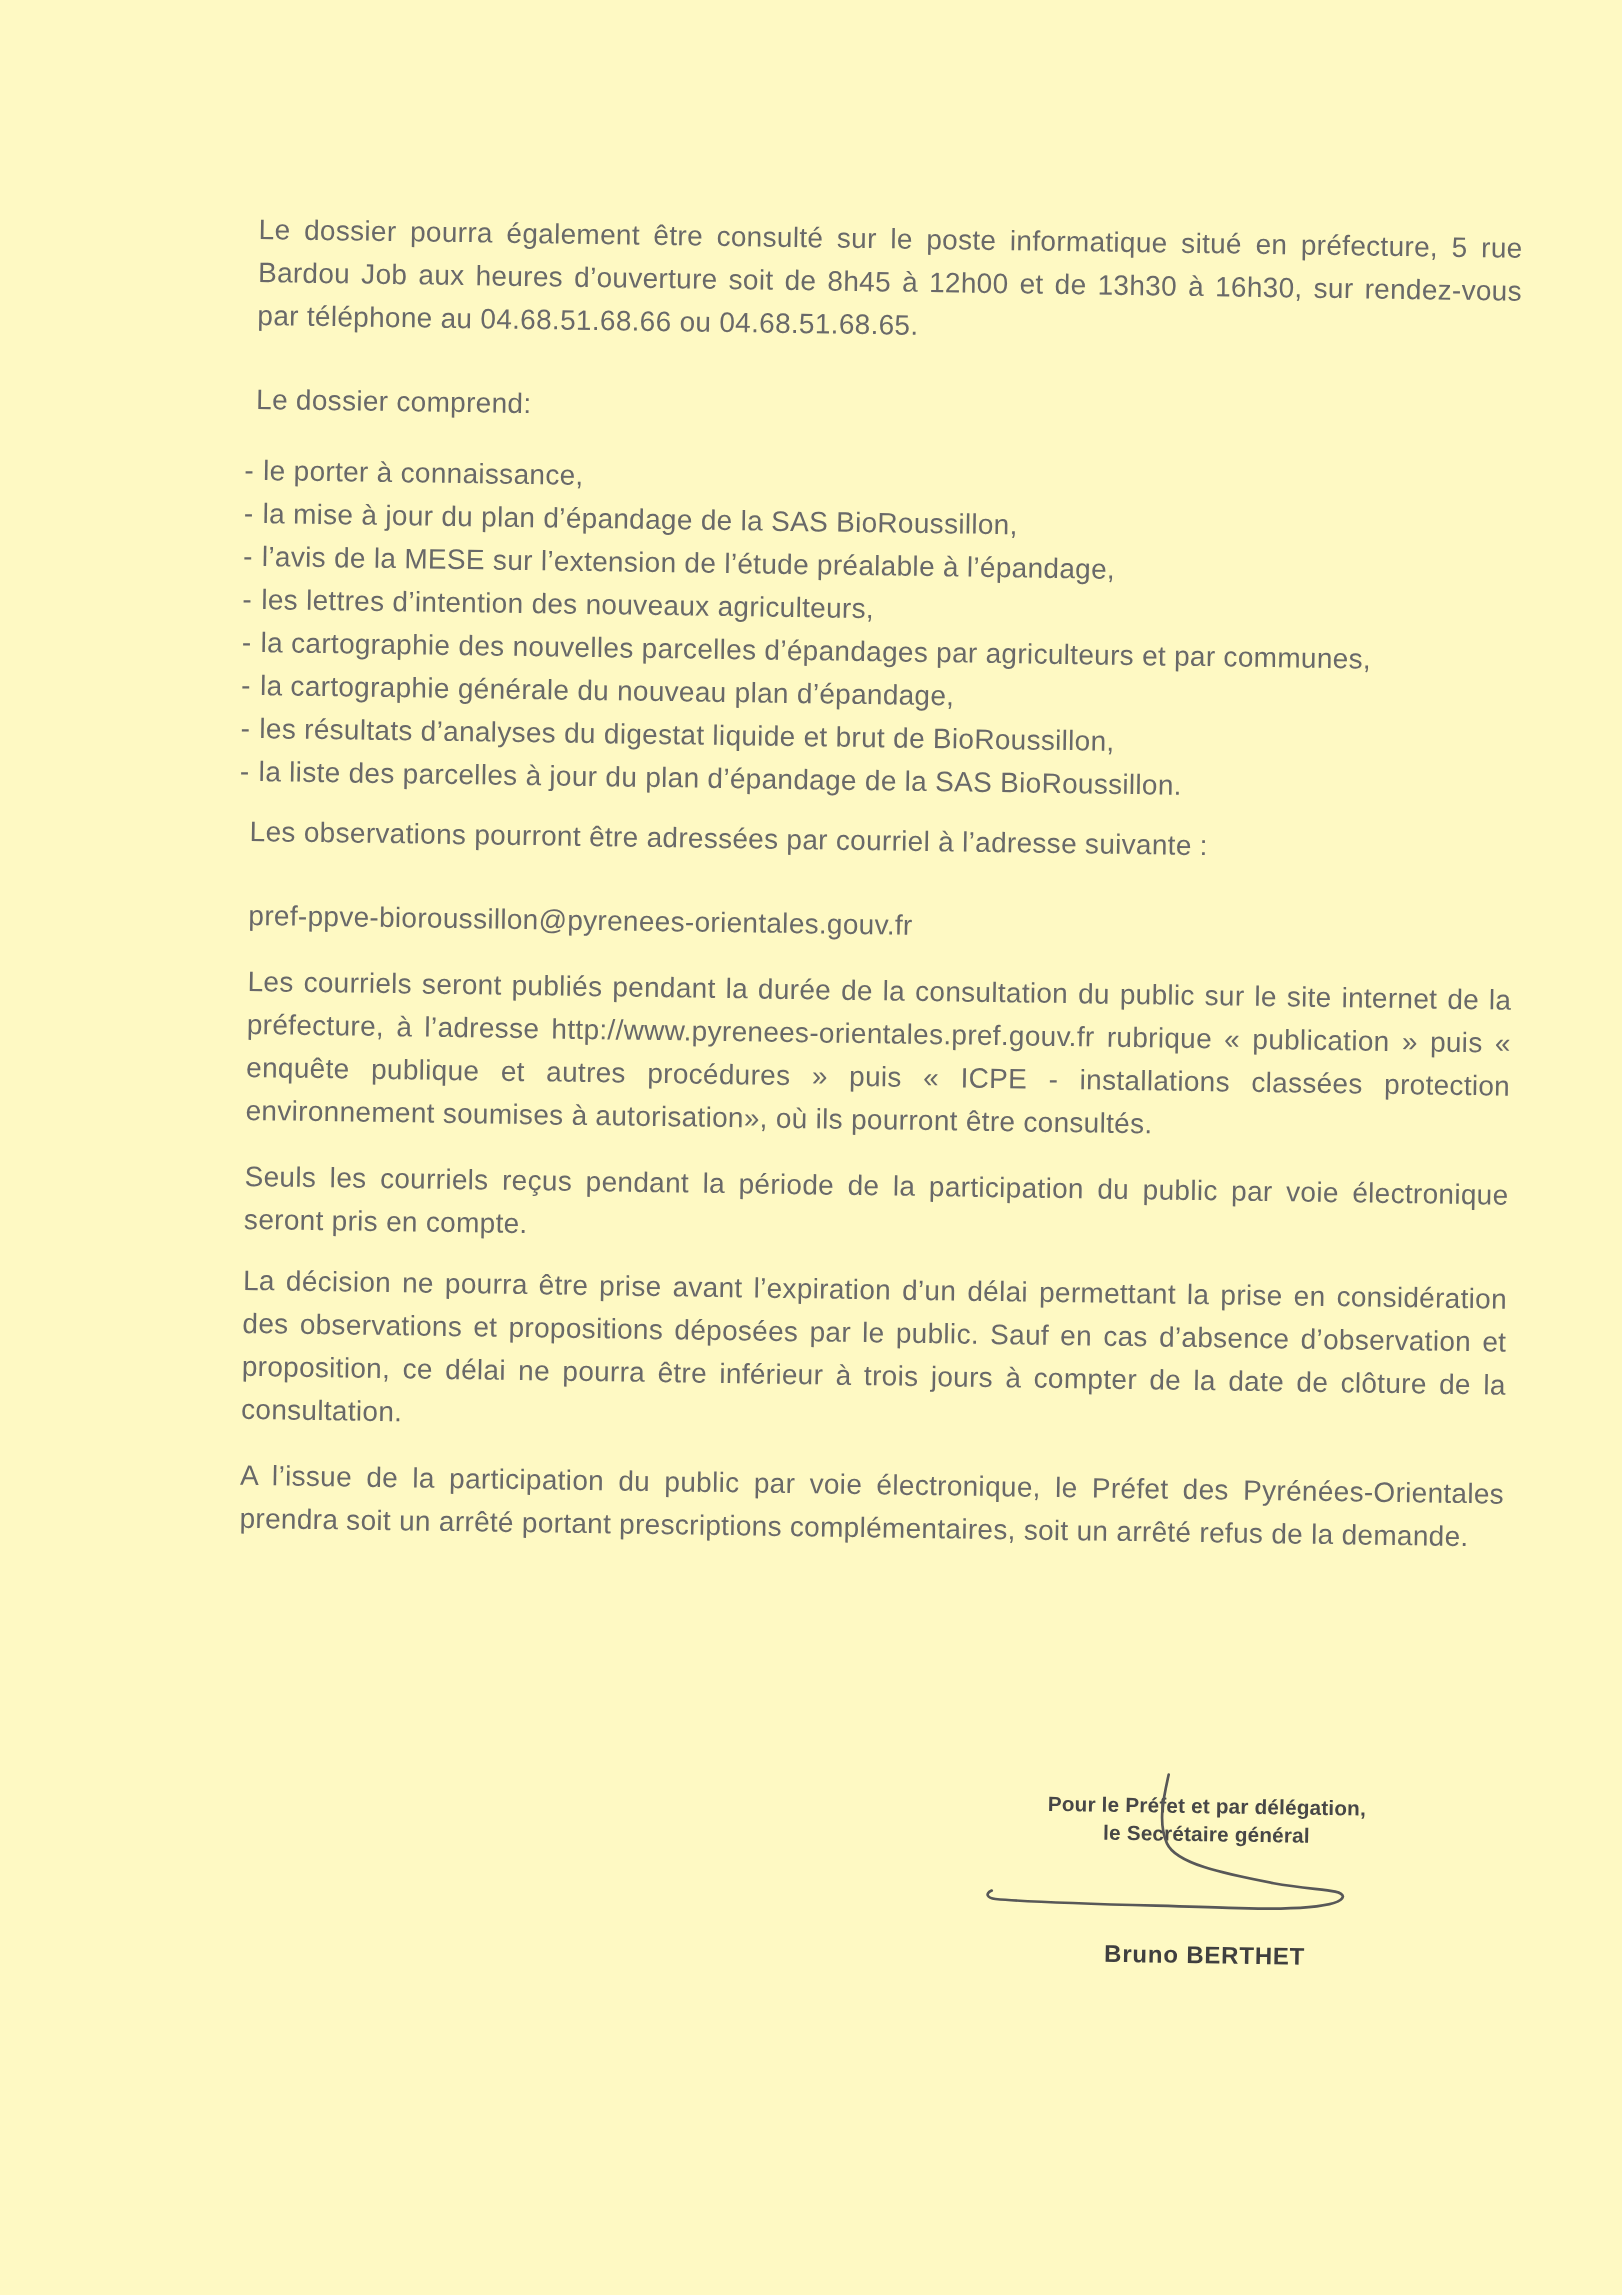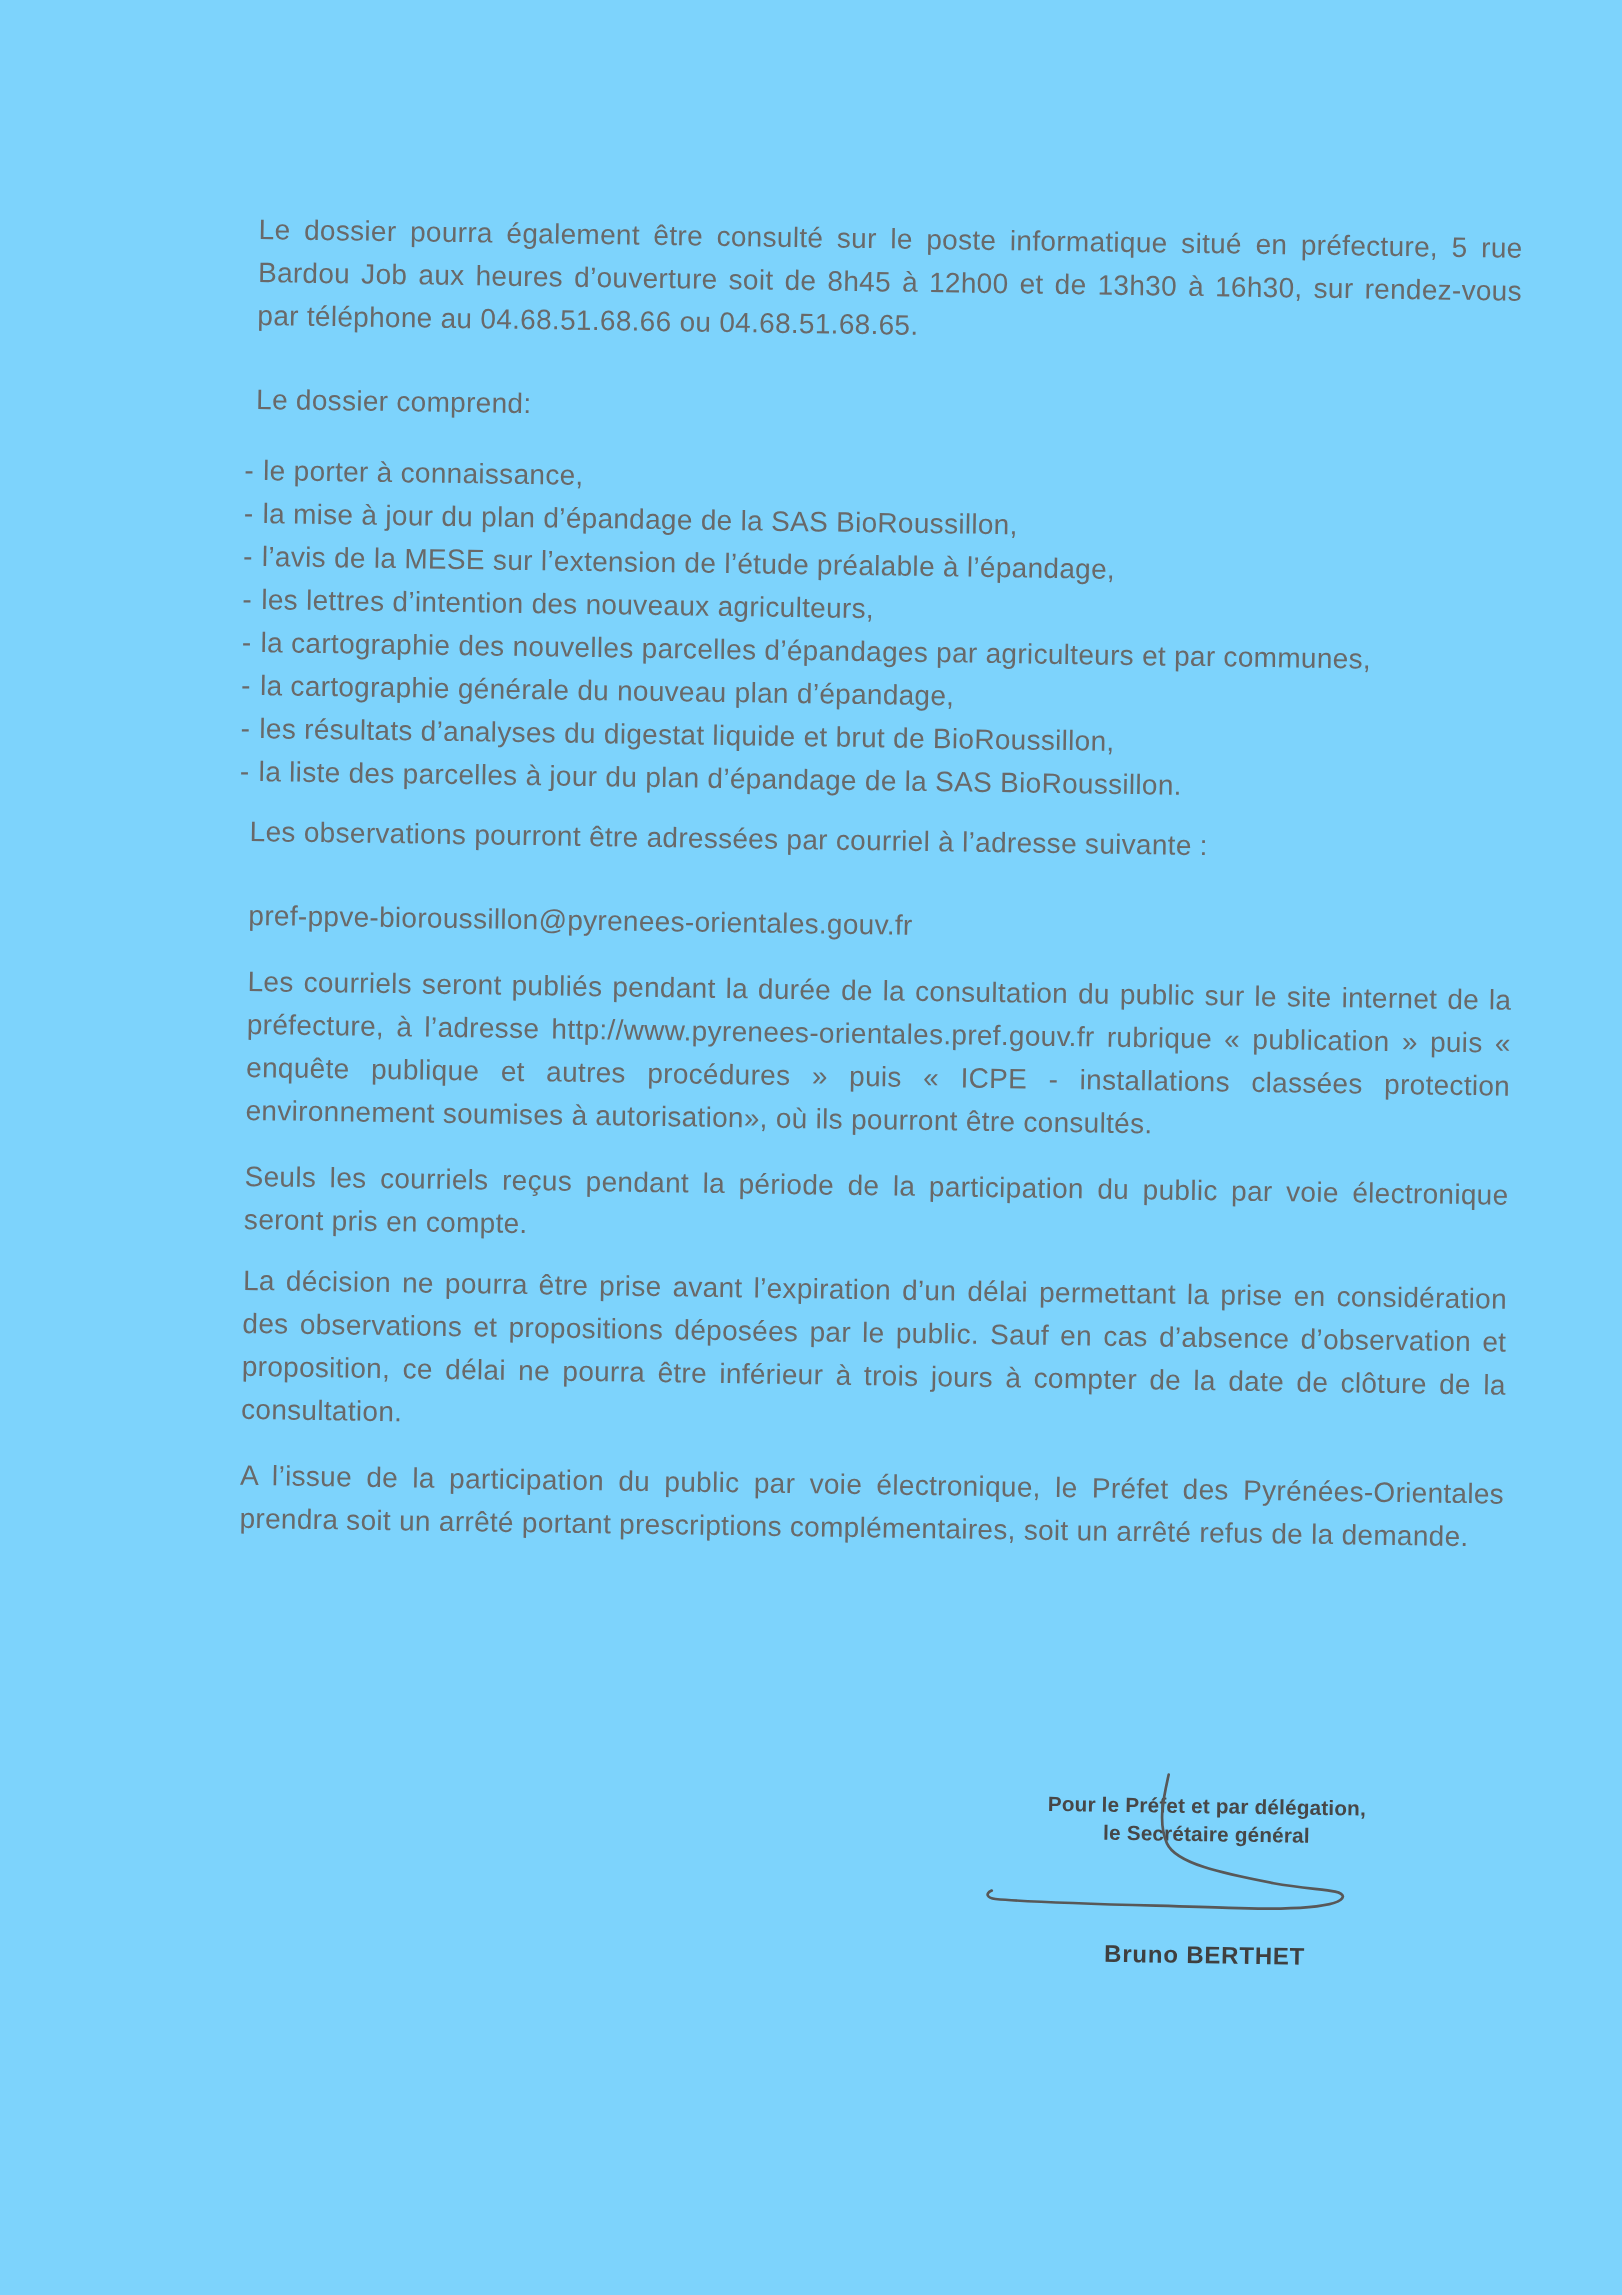--- a/index.html
+++ b/index.html
@@ -5,21 +5,21 @@
   html, body {
     margin: 0;
     padding: 0;
     background: #e8e8e8;
     font-family: "Liberation Sans", sans-serif;
   }
   .page {
     position: relative;
     width: 1623px;
     height: 2295px;
-    background: #7dd3fc;
+    background: #fef9c3;
     overflow: hidden;
     color: #696969;
   }
   
   .content {
     position: absolute;
     left: 259px;
     top: 208px;
     width: 1264px;
     height: 2005px;

